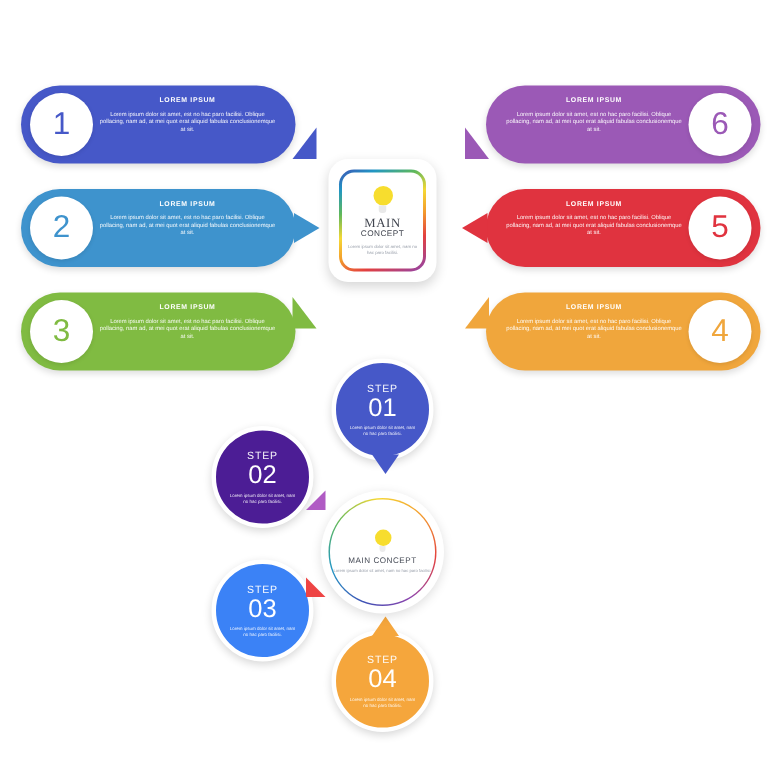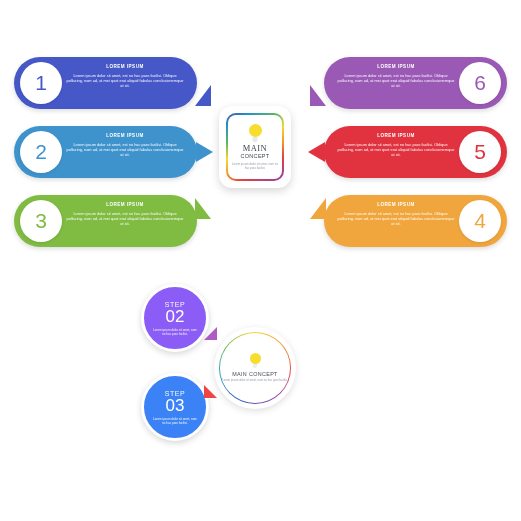--- a/index.html
+++ b/index.html
@@ -236,35 +236,47 @@
     <div id="center-card-ring">
       <div id="center-card-inner">
         <div class="bulb"></div>
         <div id="cc-main">MAIN</div>
         <div id="cc-sub">CONCEPT</div>
         <div id="cc-text">Lorem ipsum dolor sit amet, nam no hac paro facilisi.</div>
       </div>
     </div>
   </div>
 
-
-  <div class="step" id="step-02" style="left:141px;top:284px;background:#8b5cf6;">
+  <div class="step" id="step-01" style="left:221px;top:239px;background:#4658c8;">
+    <div class="step-tail" style="left:24px;bottom:-12px;border-width:13px 9px 0 9px;border-color:#4658c8 transparent transparent transparent;"></div>
+    <div class="st-label">STEP</div>
+    <div class="st-num">01</div>
+    <div class="st-text">Lorem ipsum dolor sit amet, nam no hac paro facilisi.</div>
+  </div>
+
+  <div class="step" id="step-02" style="left:141px;top:284px;background:#4c1d95;">
     <div class="step-tail" style="right:-11px;bottom:9px;border-width:0 0 13px 13px;border-color:transparent transparent #b05bc4 transparent;"></div>
     <div class="st-label">STEP</div>
     <div class="st-num">02</div>
     <div class="st-text">Lorem ipsum dolor sit amet, nam no hac paro facilisi.</div>
   </div>
 
   <div class="step" id="step-03" style="left:141px;top:373px;background:#3b82f6;">
     <div class="step-tail" style="right:-11px;top:9px;border-width:13px 0 0 13px;border-color:transparent transparent transparent #ee4444;"></div>
     <div class="st-label">STEP</div>
     <div class="st-num">03</div>
     <div class="st-text">Lorem ipsum dolor sit amet, nam no hac paro facilisi.</div>
   </div>
 
+  <div class="step" id="step-04" style="left:221px;top:420px;background:#f5a63c;">
+    <div class="step-tail" style="left:24px;top:-12px;border-width:0 9px 13px 9px;border-color:transparent transparent #f5a63c transparent;"></div>
+    <div class="st-label">STEP</div>
+    <div class="st-num">04</div>
+    <div class="st-text">Lorem ipsum dolor sit amet, nam no hac paro facilisi.</div>
+  </div>
 
 
 
   <div id="hub">
     <div id="hub-ring">
       <div id="hub-inner">
         <div class="hub-bulb"></div>
         <div id="hub-main">MAIN CONCEPT</div>
         <div id="hub-text">Lorem ipsum dolor sit amet, nam no hac paro facilisi.</div>
       </div>

